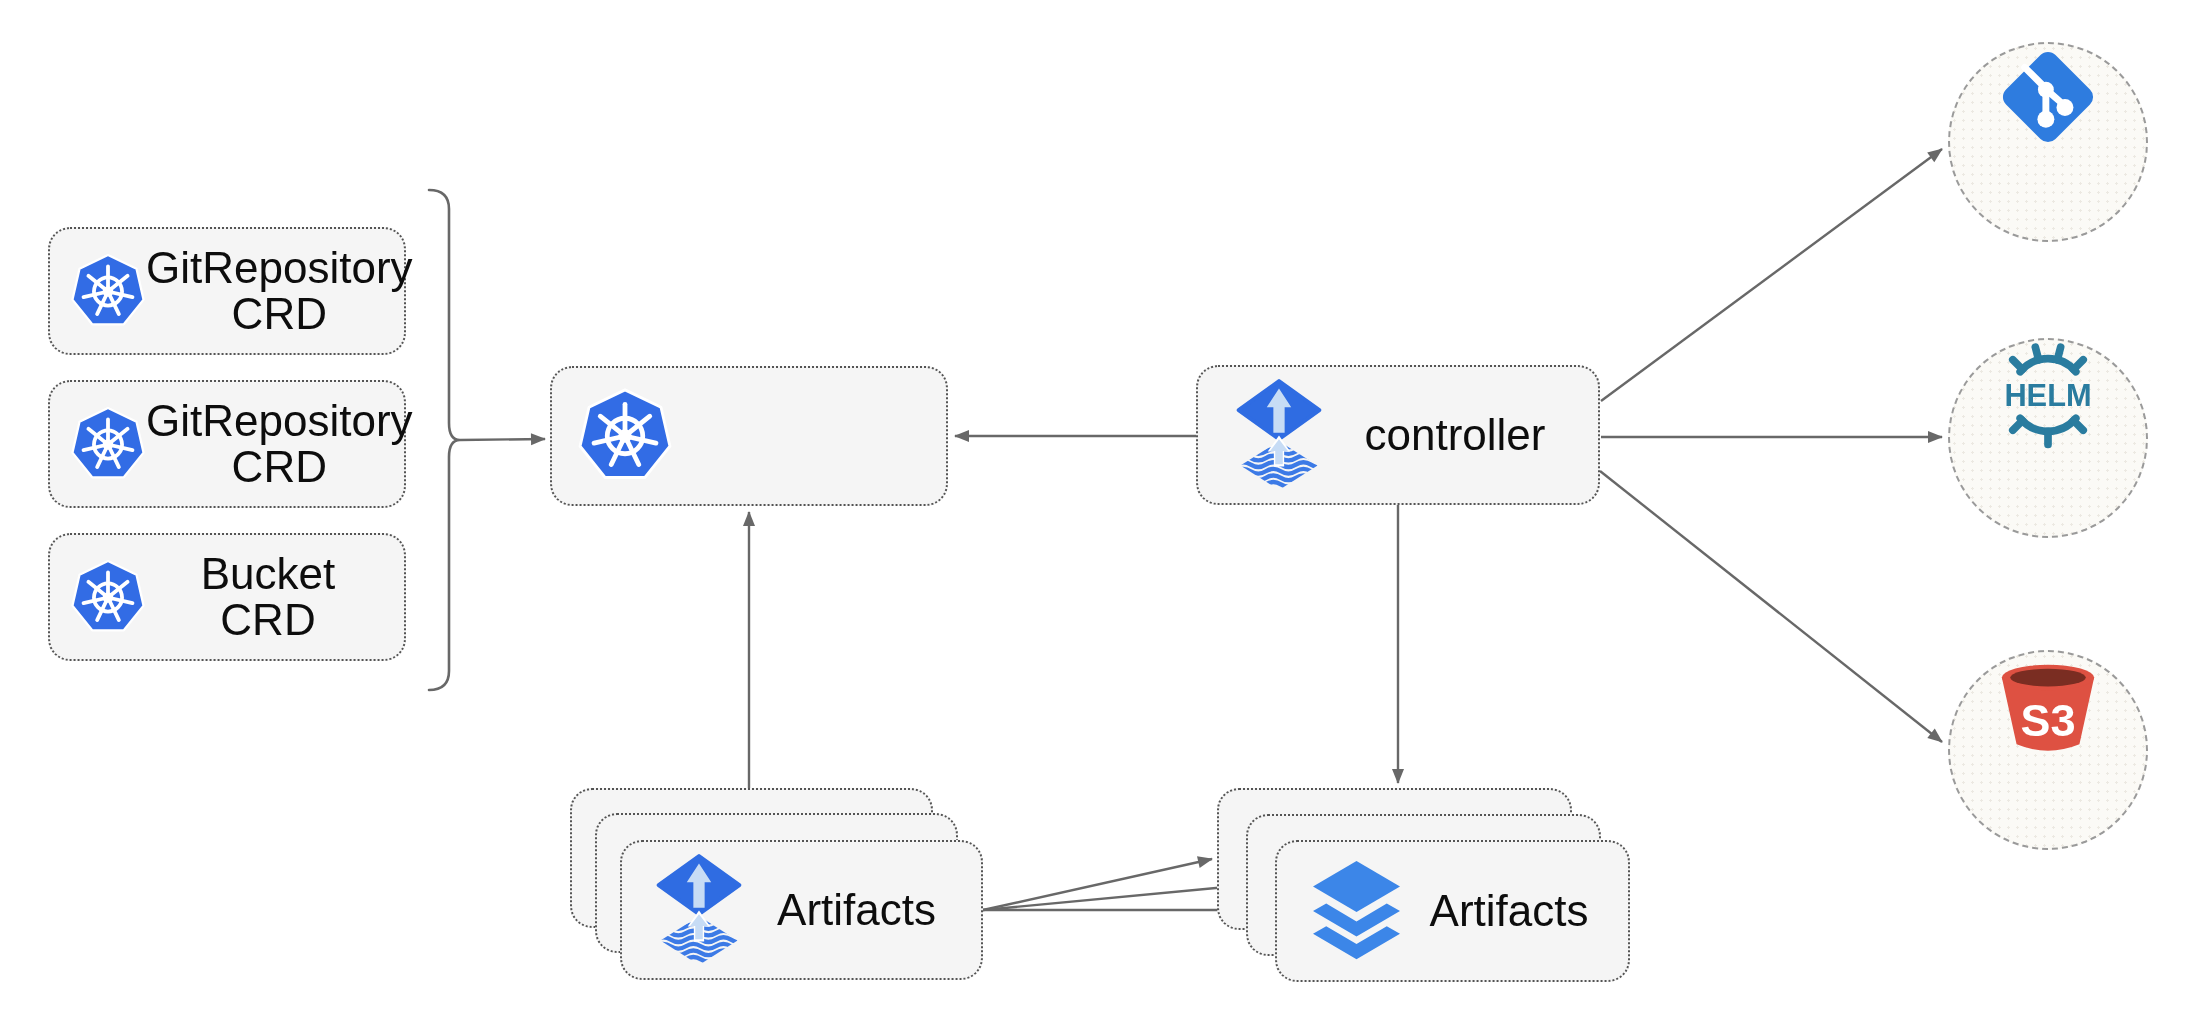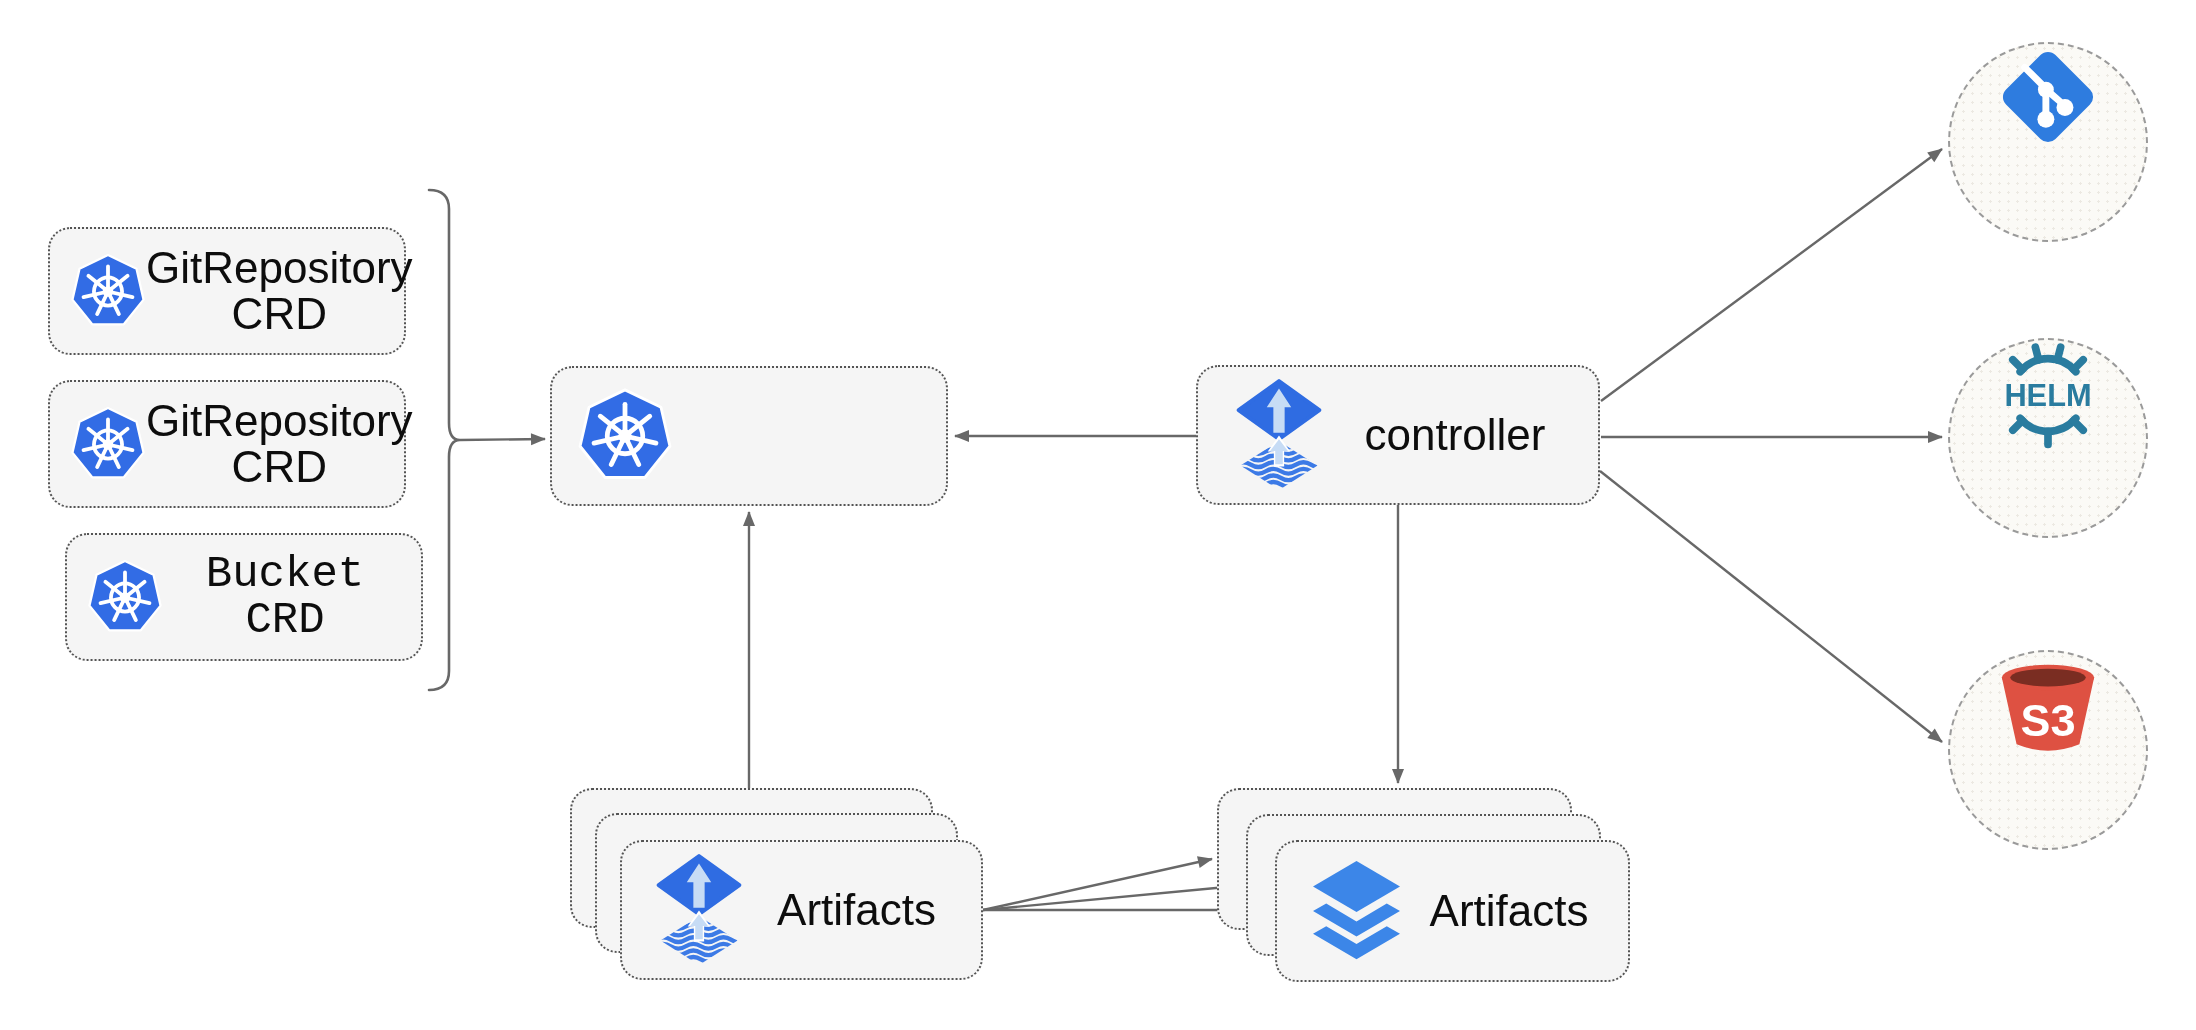--- a/index.html
+++ b/index.html
@@ -115,21 +115,21 @@
       <svg width="76" height="79" viewBox="0 0 100 104">
           <use href="#sym-k8s"></use>
         </svg>
     </span>
     <div class="label">
       <span>GitRepository</span>
         <span>CRD</span>
     </div>
   </div>
 
-  <div class="node" style="left:65px;top:533px;width:358px;height:128px;padding-left:20px;font-family:Liberation Mono, monospace;">
+  <div class="node" style="left:48px;top:533px;width:358px;height:128px;padding-left:20px;">
     <span class="iconwrap">
       <svg width="76" height="79" viewBox="0 0 100 104">
           <use href="#sym-k8s"></use>
         </svg>
     </span>
     <div class="label">
       <span>Bucket</span>
         <span>CRD</span>
     </div>
   </div>

